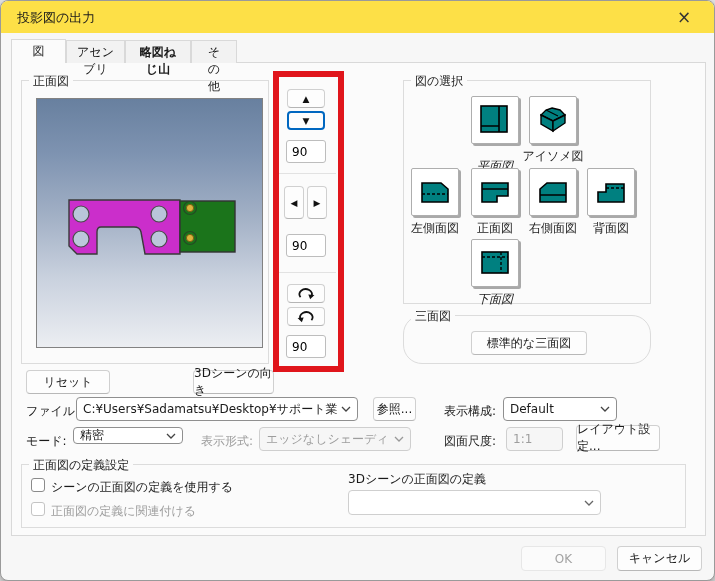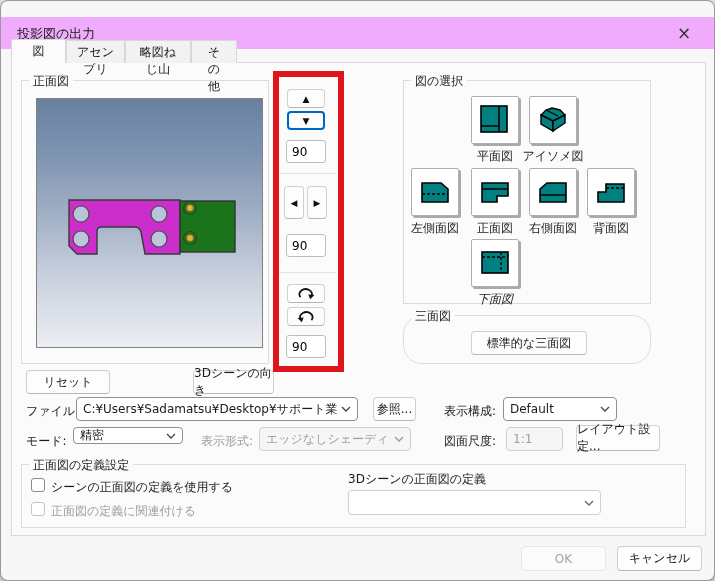--- a/index.html
+++ b/index.html
@@ -1,19 +1,19 @@
 <!DOCTYPE html>
 <html><head>
 <meta charset="utf-8">
 <style>
   html,body{margin:0;padding:0;background:#e8e8e8;}
   *{box-sizing:border-box;font-family:"DejaVu Sans","Liberation Sans",sans-serif;}
   .dialog{position:relative;width:715px;height:581px;background:#f7f7f7;border:1px solid #9a9a9a;
     border-radius:8px;overflow:hidden;box-shadow:0 3px 8px rgba(0,0,0,.4);font-size:12px;color:#1a1a1a;}
-  .titlebar{position:absolute;left:0;top:16px;width:100%;height:32px;background:#f0abfc;}
+  .titlebar{position:absolute;left:0;top:0;width:100%;height:32px;background:#fde047;}
   .title{position:absolute;left:16px;top:8px;font-size:13px;}
   .close{position:absolute;right:14px;top:4px;width:32px;height:24px;display:flex;align-items:center;
     justify-content:center;font-size:17px;color:#333;cursor:pointer;}
   
   .tab{position:absolute;top:39px;height:23px;padding:3px 10px 0;border:1px solid #d9d9d9;border-bottom:none;
     background:#f2f2f2;z-index:2;text-align:center;}
   .tab.active{top:38px;height:24px;background:#fbfbfb;z-index:4;}
   .panel{position:absolute;left:10px;top:61px;width:695px;height:474px;background:#fbfbfb;border:1px solid #d9d9d9;z-index:1;}
   
   .grp{position:absolute;border:1px solid #dcdcdc;background:transparent;z-index:2;}
@@ -54,21 +54,21 @@
 
 <div class="dialog">
 
   <div class="titlebar">
     <div class="title">投影図の出力</div>
     <div class="close">×</div>
   </div>
 
   <div class="tab active" style="left:10px;width:55px;"><span>図</span></div>
   <div class="tab" style="left:65px;width:59px;"><span>アセンブリ</span></div>
-  <div class="tab" style="left:124px;width:66px;"><span>略図ねじ山</span></div>
+  <div class="tab" style="left:124px;width:66px;font-weight:bold;"><span>略図ねじ山</span></div>
   <div class="tab" style="left:190px;width:46px;"><span>その他</span></div>
 
   <div class="panel"></div>
 
   <div class="grp" style="left:20px;top:79px;width:248px;height:284px;">
     <span class="grp-label">正面図</span>
   </div>
 
   <div class="canvas">
     <svg width="227" height="250" viewBox="0 0 227 250">
@@ -127,21 +127,21 @@
     <span class="grp-label">図の選択</span>
   </div>
 
   <div class="vbtn" style="left:470px;top:95px;">
     <svg width="36" height="36" viewBox="0 0 36 36">
       <rect x="4" y="4" width="26" height="26" fill="#008080" stroke="#000" stroke-width="1.6"></rect>
       <line x1="22" y1="4" x2="22" y2="30" stroke="#000" stroke-width="1.6"></line>
       <line x1="4" y1="24" x2="22" y2="24" stroke="#000" stroke-width="1.6"></line>
     </svg>
   </div>
-  <div class="vlabel" style="left:458px;top:147px;">平面図</div>
+  <div class="vlabel" style="left:458px;top:157px;font-style:italic;">平面図</div>
 
   <div class="vbtn" style="left:528px;top:95px;">
     <svg width="36" height="36" viewBox="0 0 36 36">
       <polygon points="17,6 25,8 30,13 18,19 6,13 11,8" fill="#008080" stroke="#000" stroke-width="1.4"></polygon>
       <polygon points="6,13 18,19 18,29 6,22" fill="#008080" stroke="#000" stroke-width="1.4"></polygon>
       <polygon points="30,13 30,21 18,29 18,19" fill="#008080" stroke="#000" stroke-width="1.4"></polygon>
       <line x1="11" y1="8" x2="23" y2="14" stroke="#000" stroke-width="1.2"></line>
     </svg>
   </div>
   <div class="vlabel" style="left:516px;top:147px;">アイソメ図</div>

